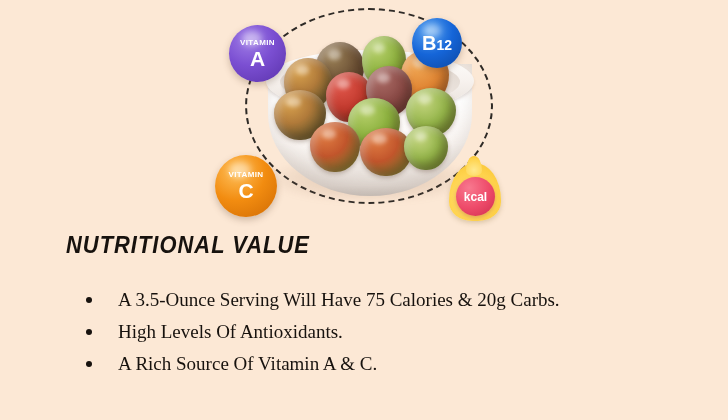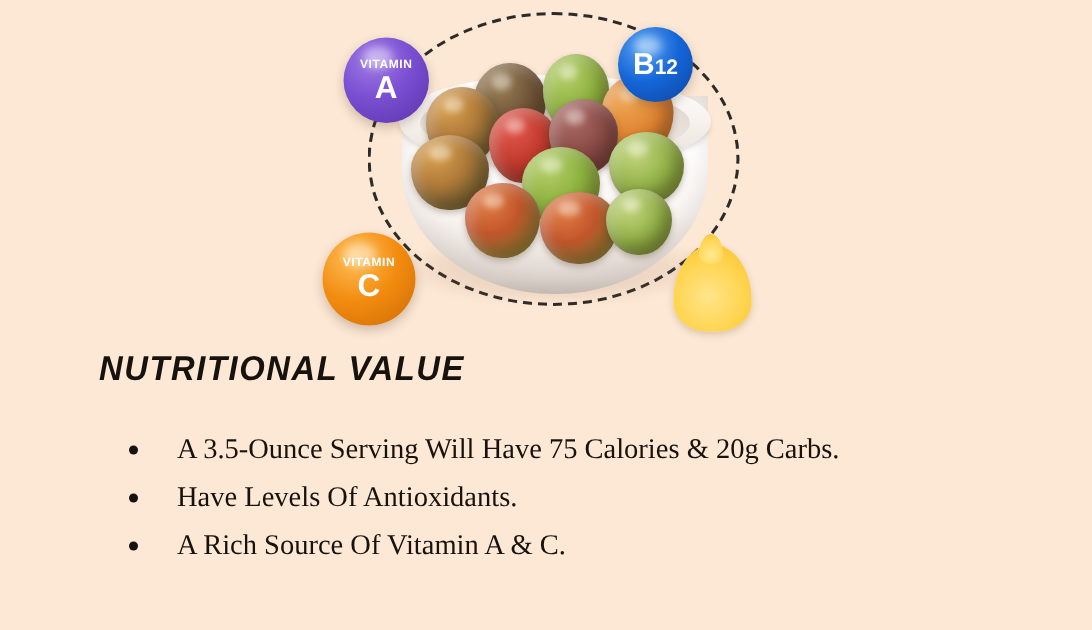--- a/index.html
+++ b/index.html
@@ -297,34 +297,35 @@
       <span class="badge-value"><span>B</span><span class="sub">12</span></span>
     </div>
 
     <div class="badge badge-vitc">
       <span class="badge-label">VITAMIN</span>
       <span class="badge-value">C</span>
     </div>
 
     <div class="badge-kcal-wrap">
       <div class="flame"></div>
+      <div class="kcal-circle">kcal</div>
     </div>
 
   </div>
 
   <div class="content">
     <div class="section-title">NUTRITIONAL VALUE</div>
     <ul class="bullet-list">
       <li class="bullet-item">
         <span class="bullet-dot"></span>
         <span>A 3.5-Ounce Serving Will Have 75 Calories &amp; 20g Carbs.</span>
       </li>
       <li class="bullet-item">
         <span class="bullet-dot"></span>
-        <span>Have Levels Of Antioxidants.</span>
+        <span>High Levels Of Antioxidants.</span>
       </li>
       <li class="bullet-item">
         <span class="bullet-dot"></span>
         <span>A  Rich Source Of  Vitamin A &amp; C.</span>
       </li>
     </ul>
   </div>
 
 </div>
 

